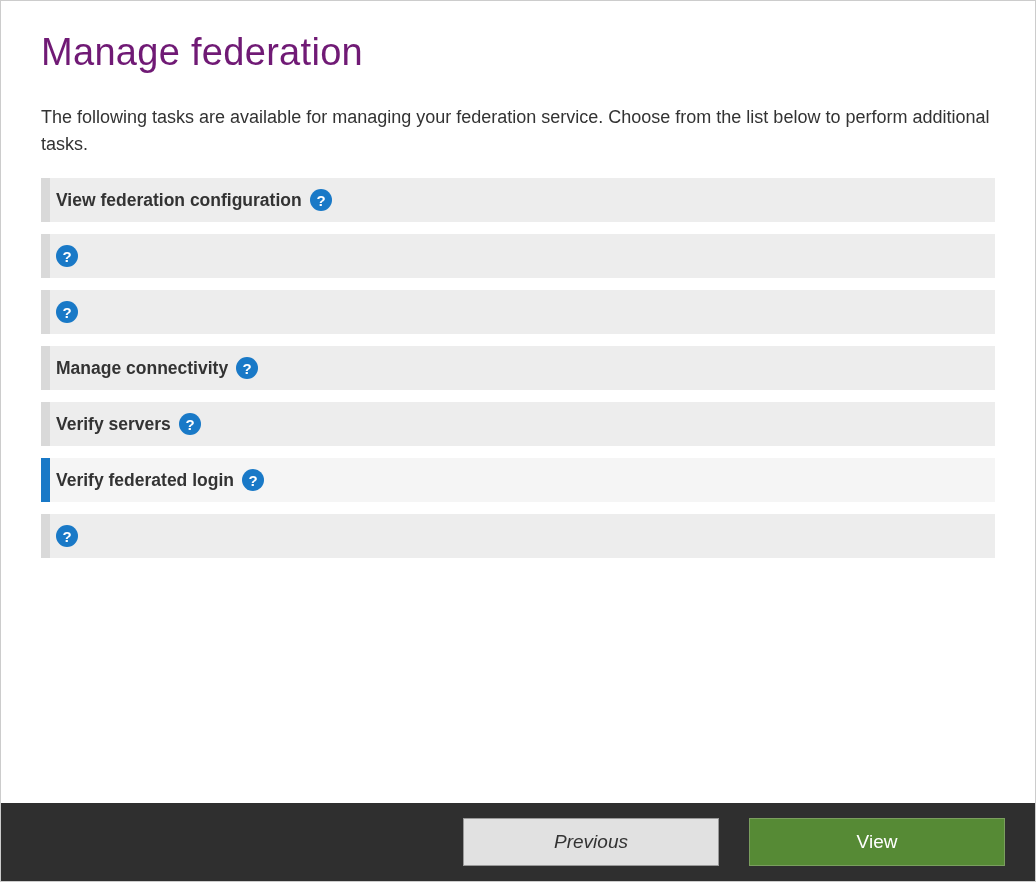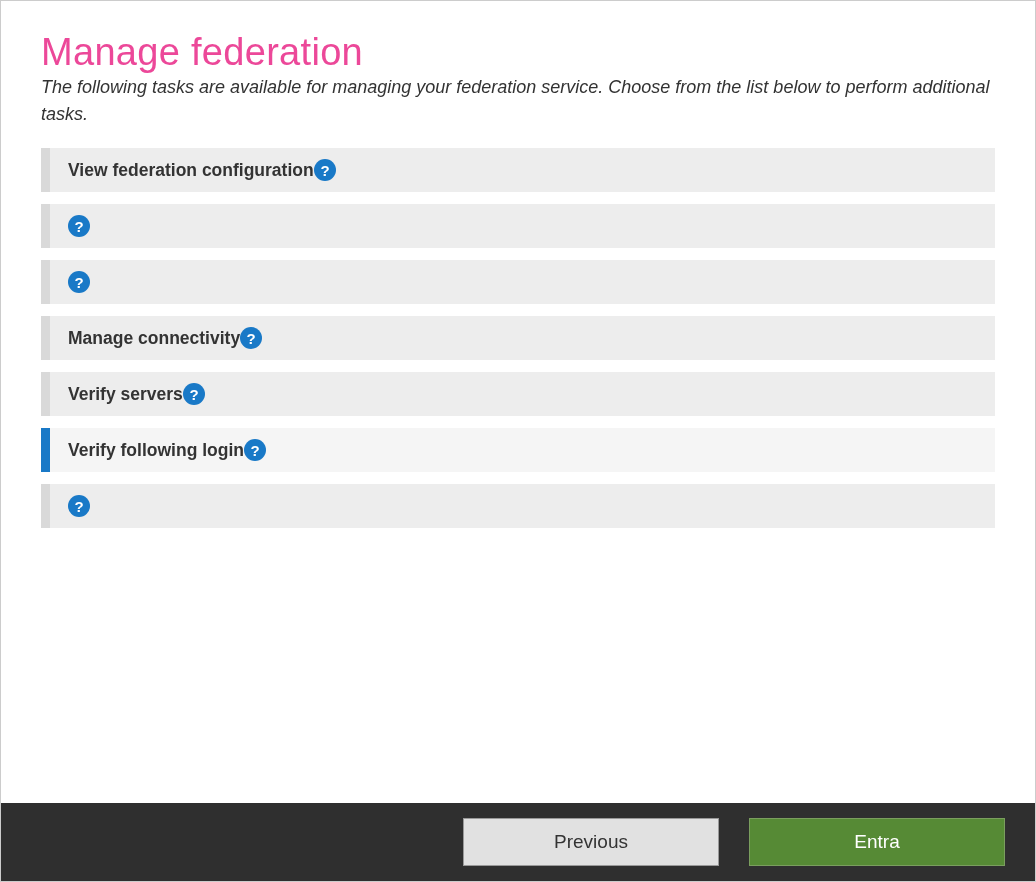--- a/index.html
+++ b/index.html
@@ -14,30 +14,30 @@
       height: 882px;
       position: relative;
       border: 1px solid #cccccc;
     }
     .content {
       padding: 30px 40px 0 40px;
     }
     .page-title {
       font-size: 38px;
       font-weight: 300;
-      color: #ec4899;
+      color: #701a75;
+      margin-bottom: 30px;
       letter-spacing: 0.3px;
     }
     .description {
       font-size: 18px;
       font-weight: 400;
       color: #333333;
       line-height: 1.5;
       margin-bottom: 20px;
-      font-style: italic;
     }
     .task-list {
       display: flex;
       flex-direction: column;
       gap: 12px;
       margin-top: 14px;
     }
     .task-item {
       display: flex;
       align-items: stretch;
@@ -52,21 +52,22 @@
       width: 9px;
       background: #d9d9d9;
       flex-shrink: 0;
     }
     .task-item.selected .task-bar {
       background: #1979c7;
     }
     .task-content {
       display: flex;
       align-items: center;
-      padding-left: 18px;
+      padding-left: 6px;
+      gap: 8px;
     }
     .task-label {
       font-size: 17.5px;
       font-weight: 600;
       color: #333333;
     }
     .help-icon {
       width: 22px;
       height: 22px;
       flex-shrink: 0;
@@ -89,20 +90,21 @@
       height: 48px;
       font-size: 19px;
       font-family: inherit;
       cursor: pointer;
       border: 1px solid #999999;
     }
     .btn-prev {
       background: #e1e1e1;
       color: #333333;
       font-weight: 400;
+      font-style: italic;
     }
     .btn-next {
       background: #568a35;
       color: #ffffff;
       font-weight: 400;
       border: 1px solid #7a9e5e;
     }
   </style>
 </head>
 <body>
@@ -172,21 +174,21 @@
               <circle cx="11" cy="11" r="11" fill="#1979c7"></circle>
               <text x="11" y="16.5" text-anchor="middle" font-size="15" font-weight="bold" fill="#ffffff" font-family="Arial">?</text>
             </svg>
         </span>
       </div>
     </div>
 
     <div class="task-item selected">
       <div class="task-bar"></div>
       <div class="task-content">
-        <span class="task-label">Verify following login</span>
+        <span class="task-label">Verify federated login</span>
         <span class="help-icon">
           <svg viewBox="0 0 22 22">
               <circle cx="11" cy="11" r="11" fill="#1979c7"></circle>
               <text x="11" y="16.5" text-anchor="middle" font-size="15" font-weight="bold" fill="#ffffff" font-family="Arial">?</text>
             </svg>
         </span>
       </div>
     </div>
 
     <div class="task-item">
@@ -199,14 +201,14 @@
             </svg>
         </span>
       </div>
     </div>
 
   </div>
 </div>
 
 <div class="footer">
   <button class="btn btn-prev">Previous</button>
-  <button class="btn btn-next">Entra</button>
+  <button class="btn btn-next">View</button>
 </div>
 
 </body></html>

